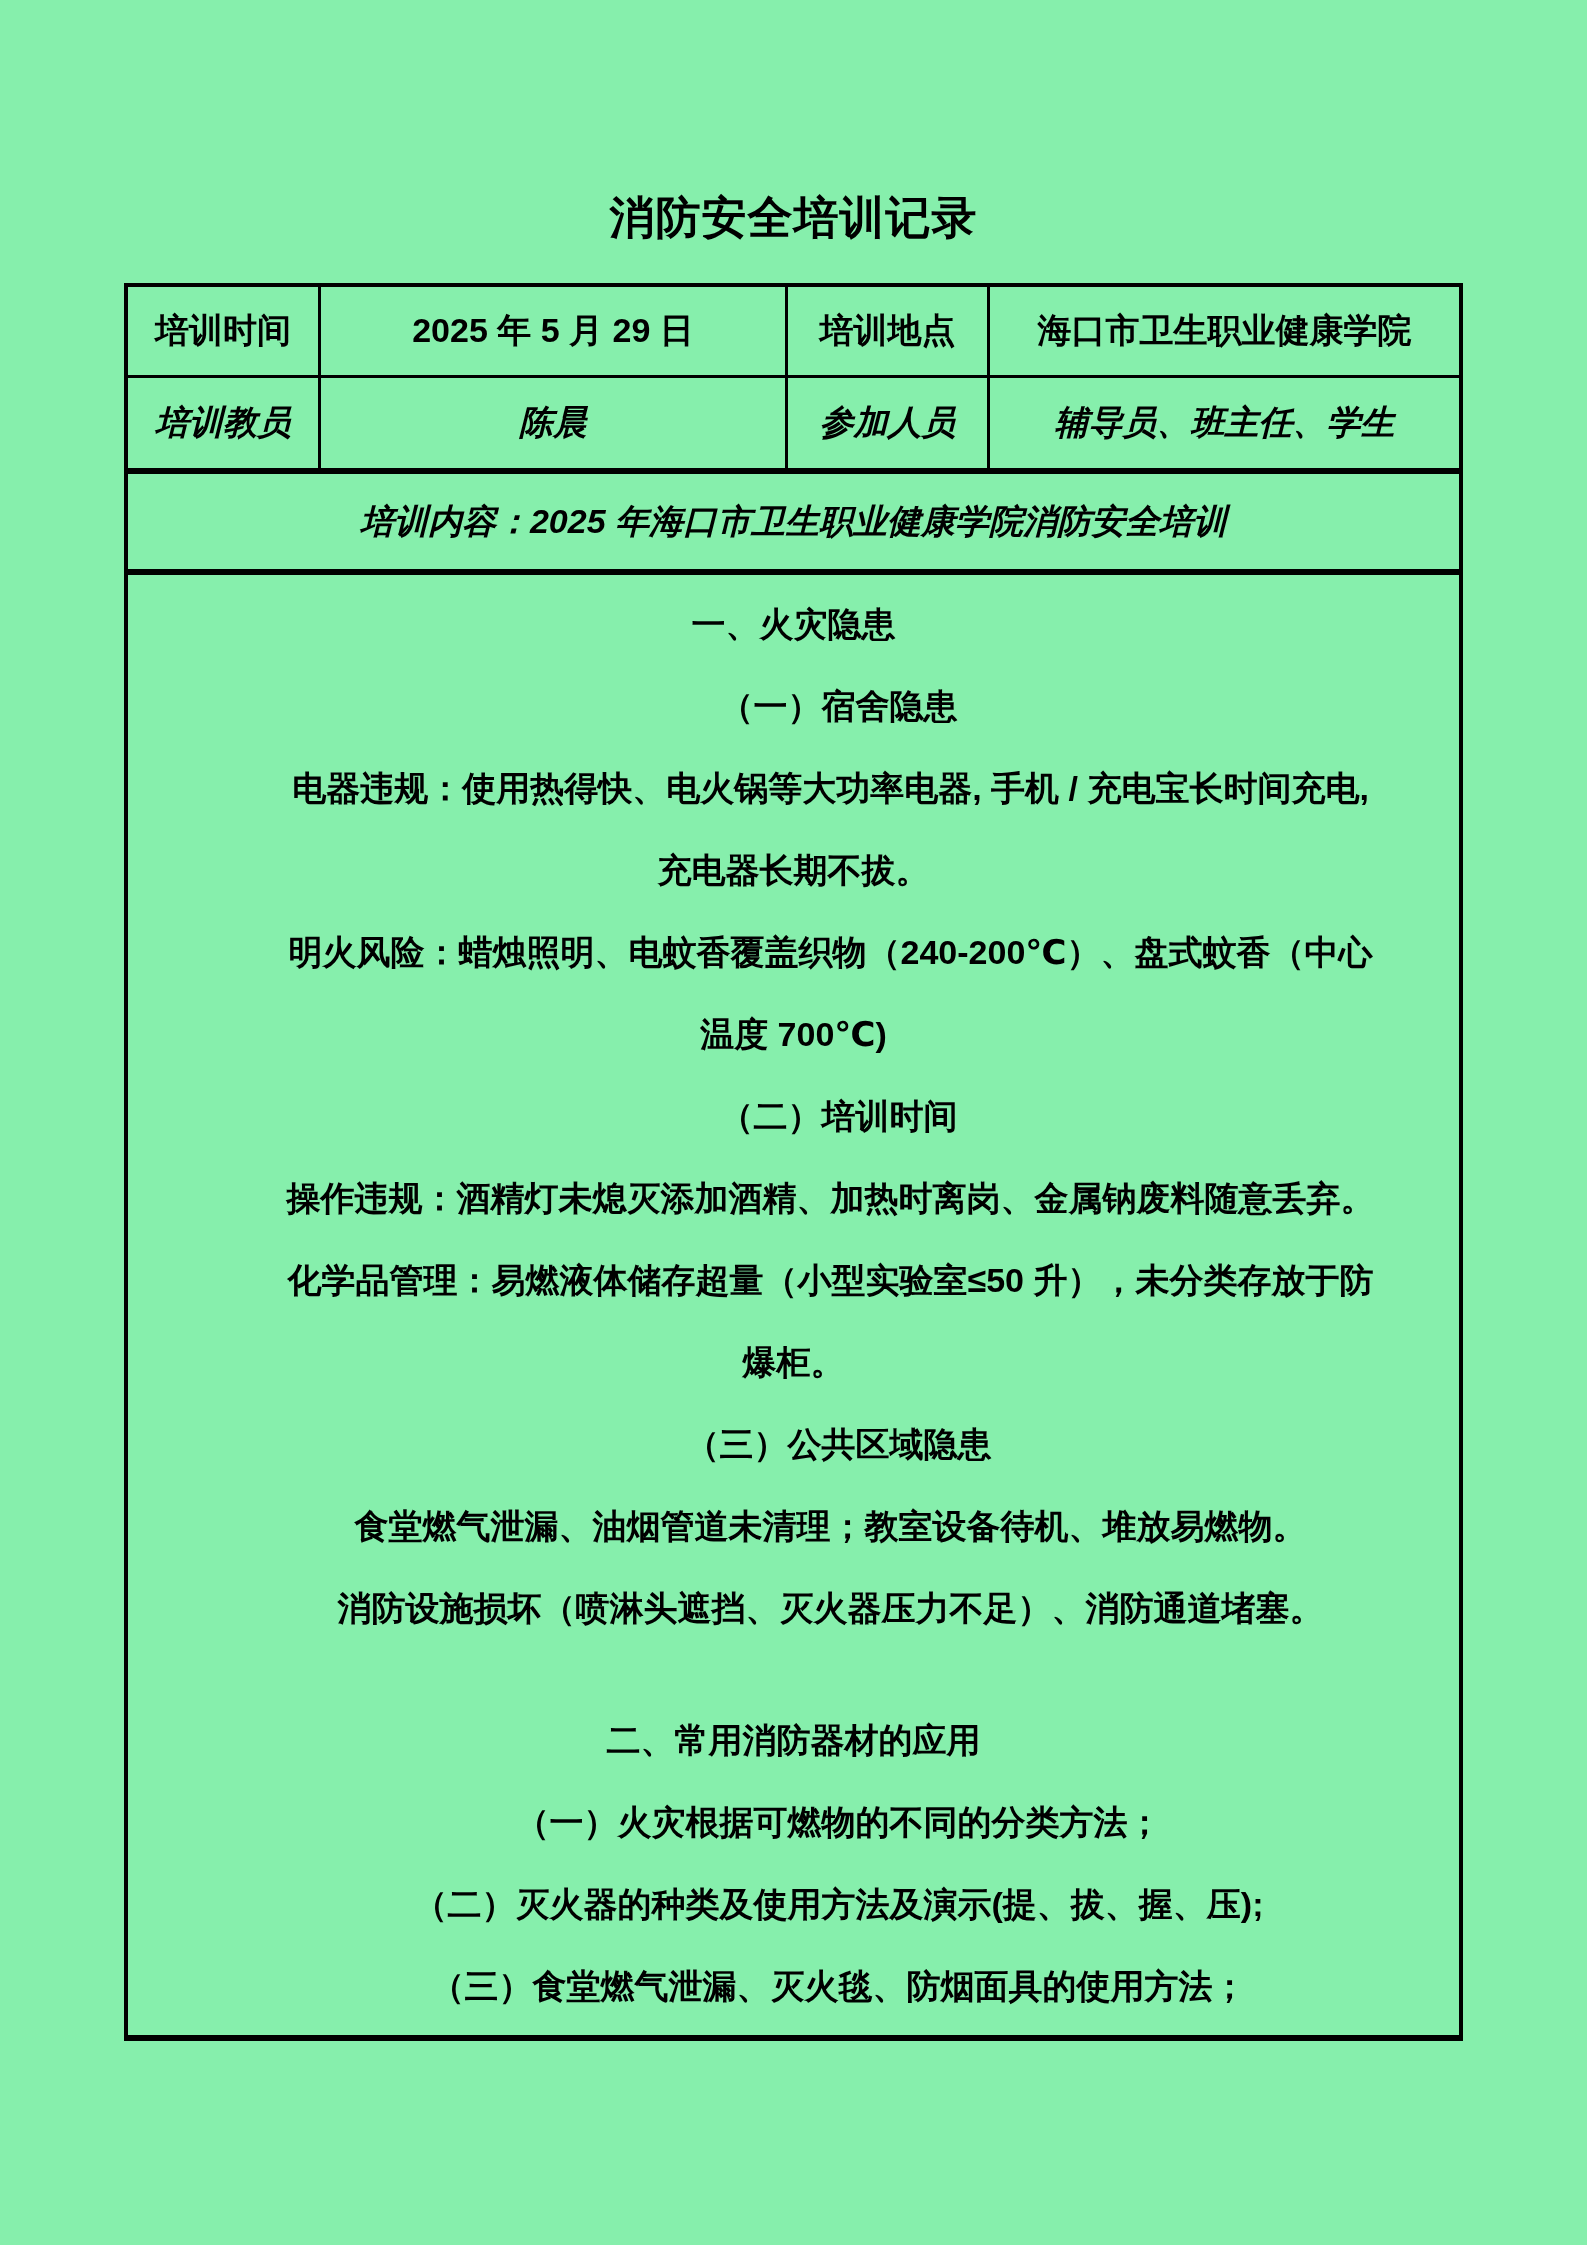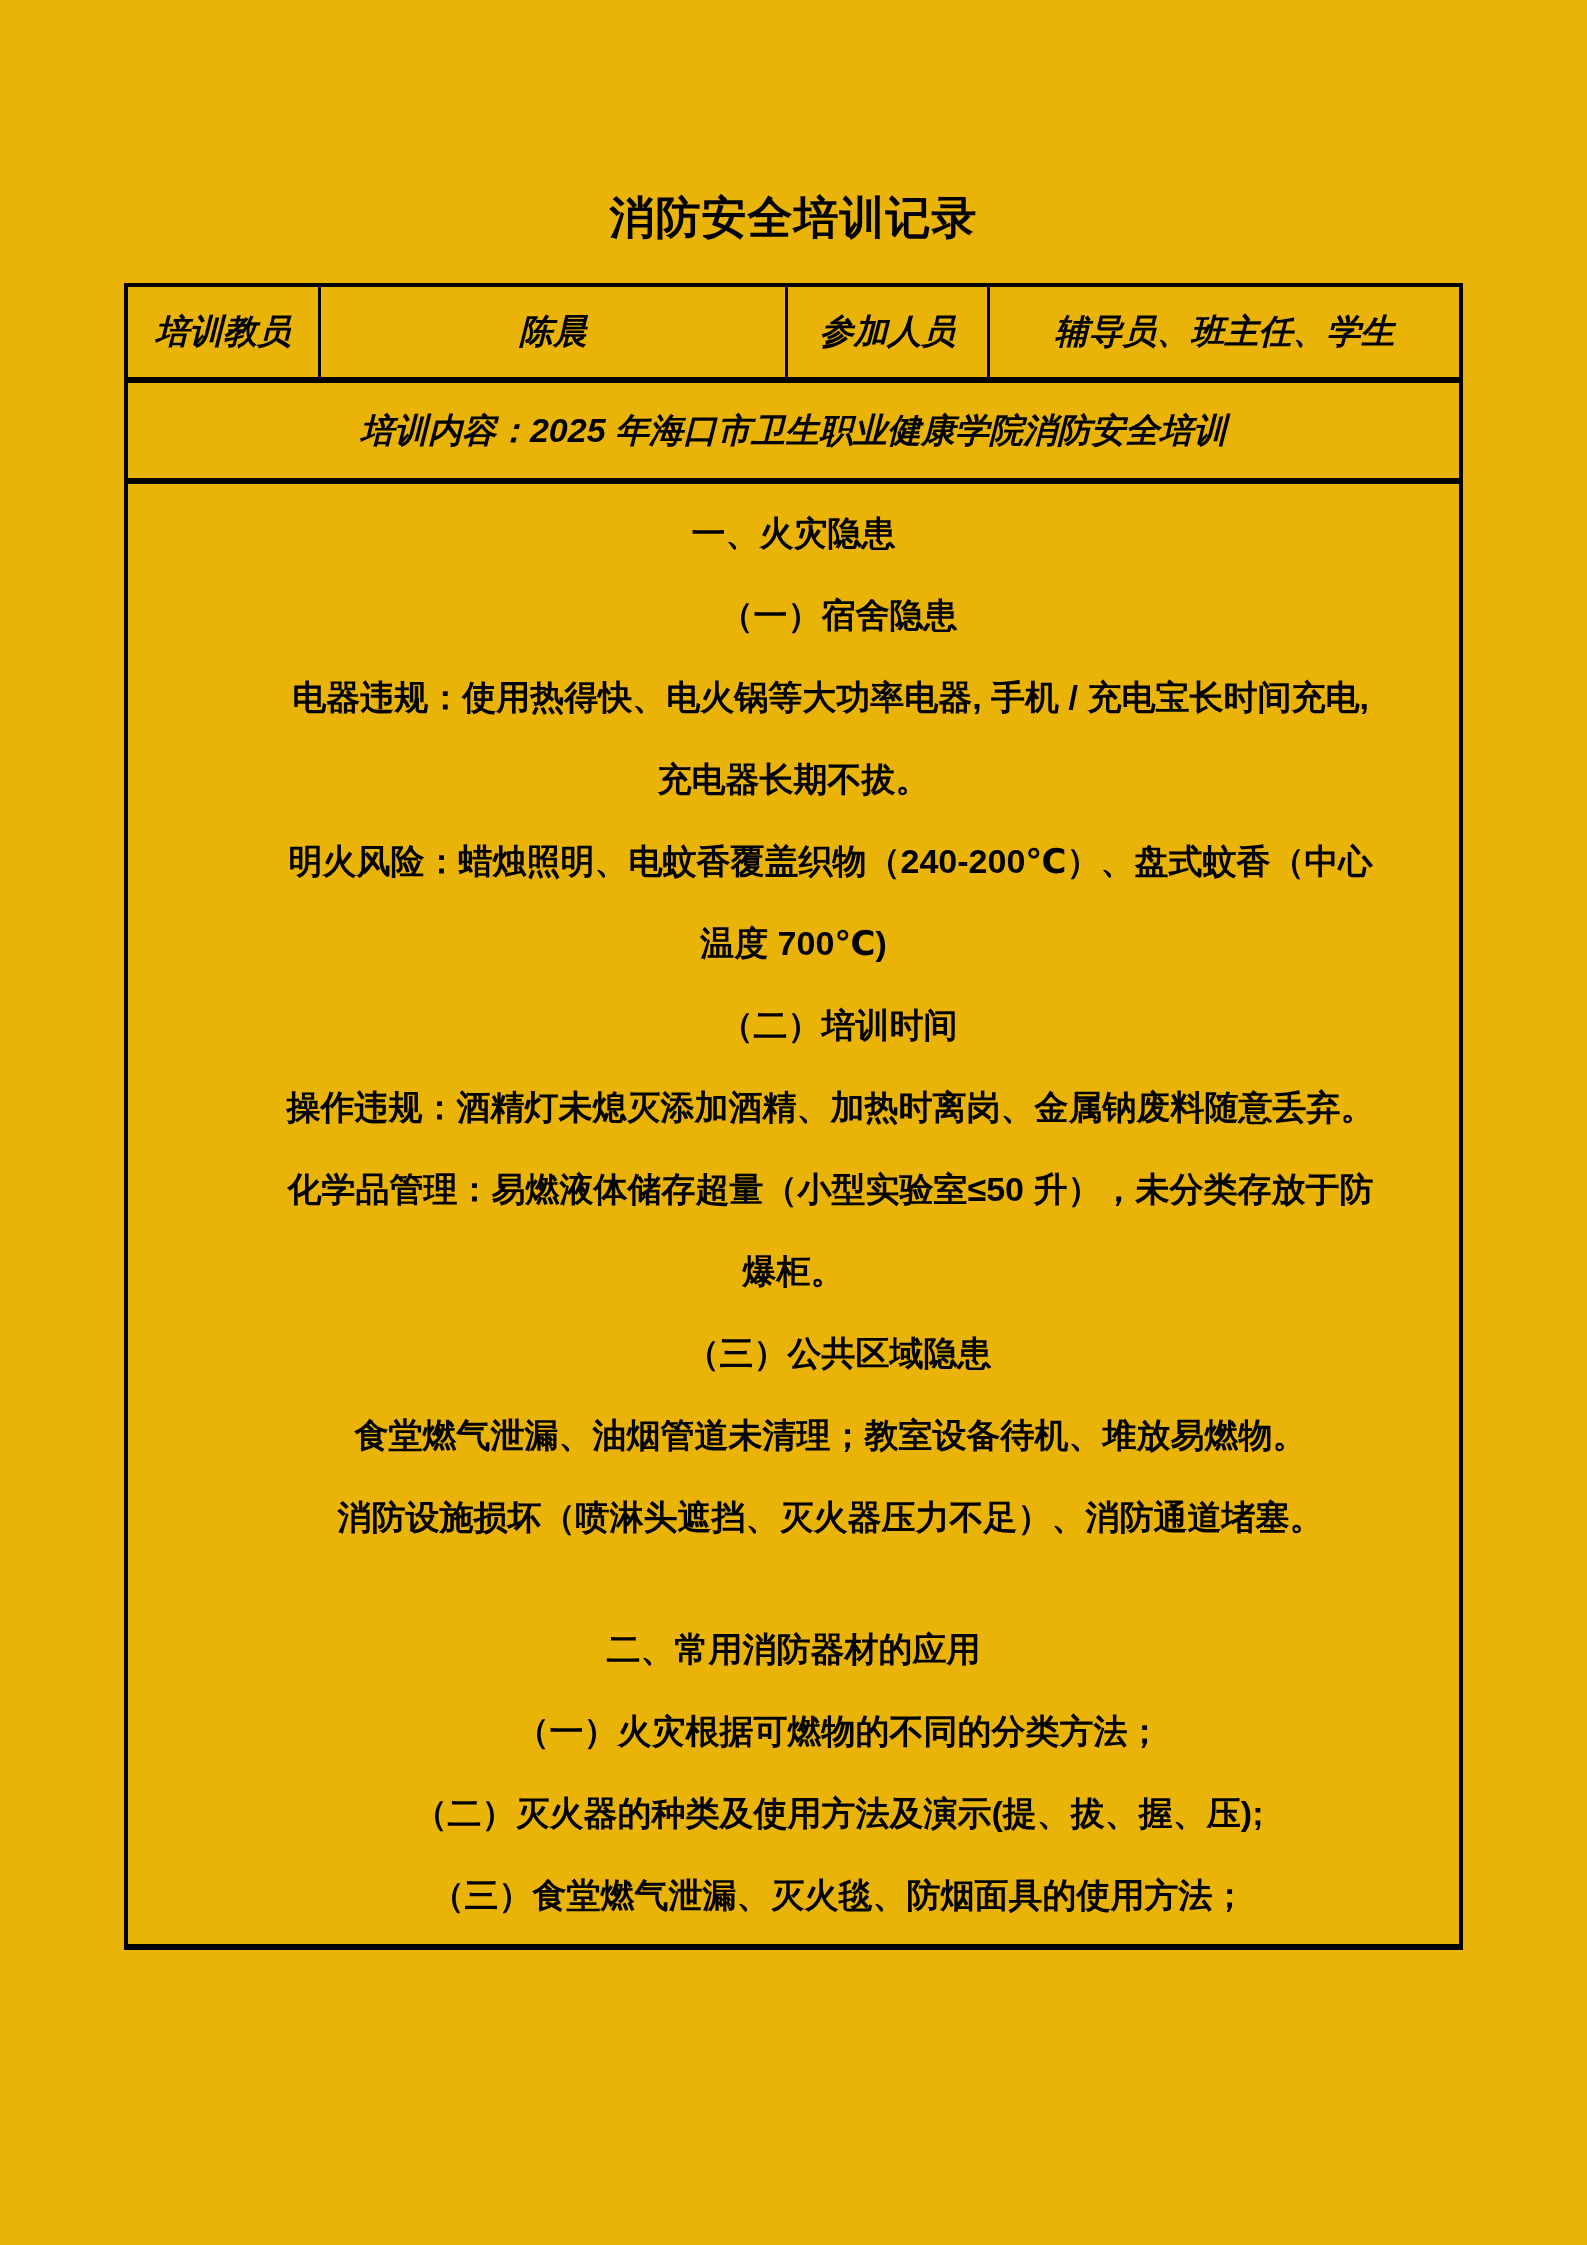--- a/index.html
+++ b/index.html
@@ -1,19 +1,19 @@
 <!DOCTYPE html>
 <html><head>
 <meta charset="utf-8">
 <style>
   html,body{margin:0;padding:0;background:#ffffff;}
   .page{
     position:relative;
     width:1587px;height:2245px;
-    background:#eab308;color:#000;
+    background:#86efac;color:#000;
     font-family:"Liberation Sans","DejaVu Sans",sans-serif;
     overflow:hidden;
   }
   .title{
     margin:0;padding-top:192px;
     text-align:center;
     font-size:45px;line-height:52px;font-weight:bold;
     letter-spacing:1px;
   }
   table.rec{
@@ -69,20 +69,26 @@
 </style>
 </head>
 <body>
 
 <div class="page">
 
   <h1 class="title">消防安全培训记录</h1>
 
   <table class="rec">
     <tbody>
+        <tr class="r1">
+      <td class="c1">培训时间</td>
+      <td class="c2">2025 年 5 月 29 日</td>
+      <td class="c3">培训地点</td>
+      <td class="c4">海口市卫生职业健康学院</td>
+    </tr>
     <tr class="r2 heavy">
       <td class="c1">培训教员</td>
       <td class="c2">陈晨</td>
       <td class="c3">参加人员</td>
       <td class="c4">辅导员、班主任、学生</td>
     </tr>
     <tr class="heavy">
       <td class="chead" colspan="4">培训内容：2025 年海口市卫生职业健康学院消防安全培训</td>
     </tr>
     <tr>

